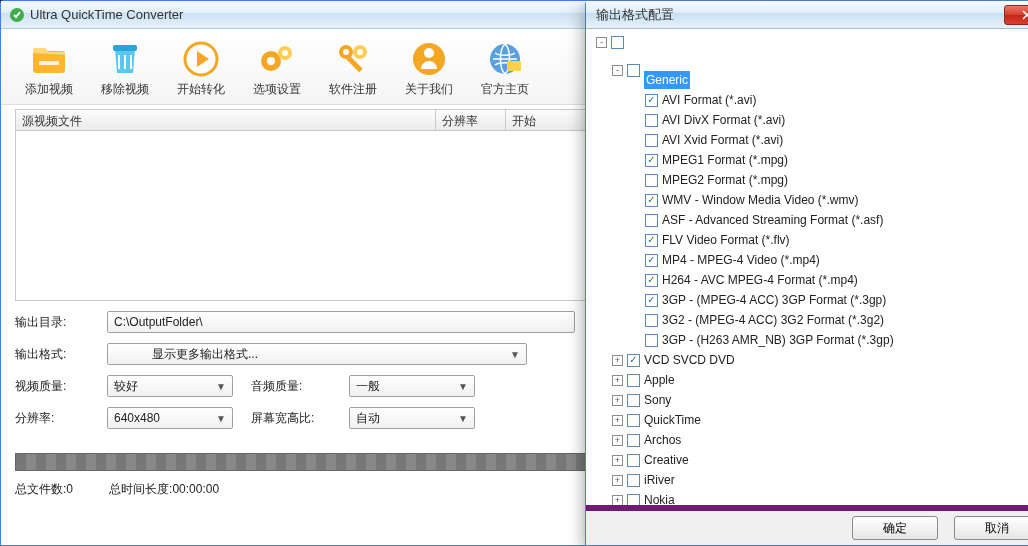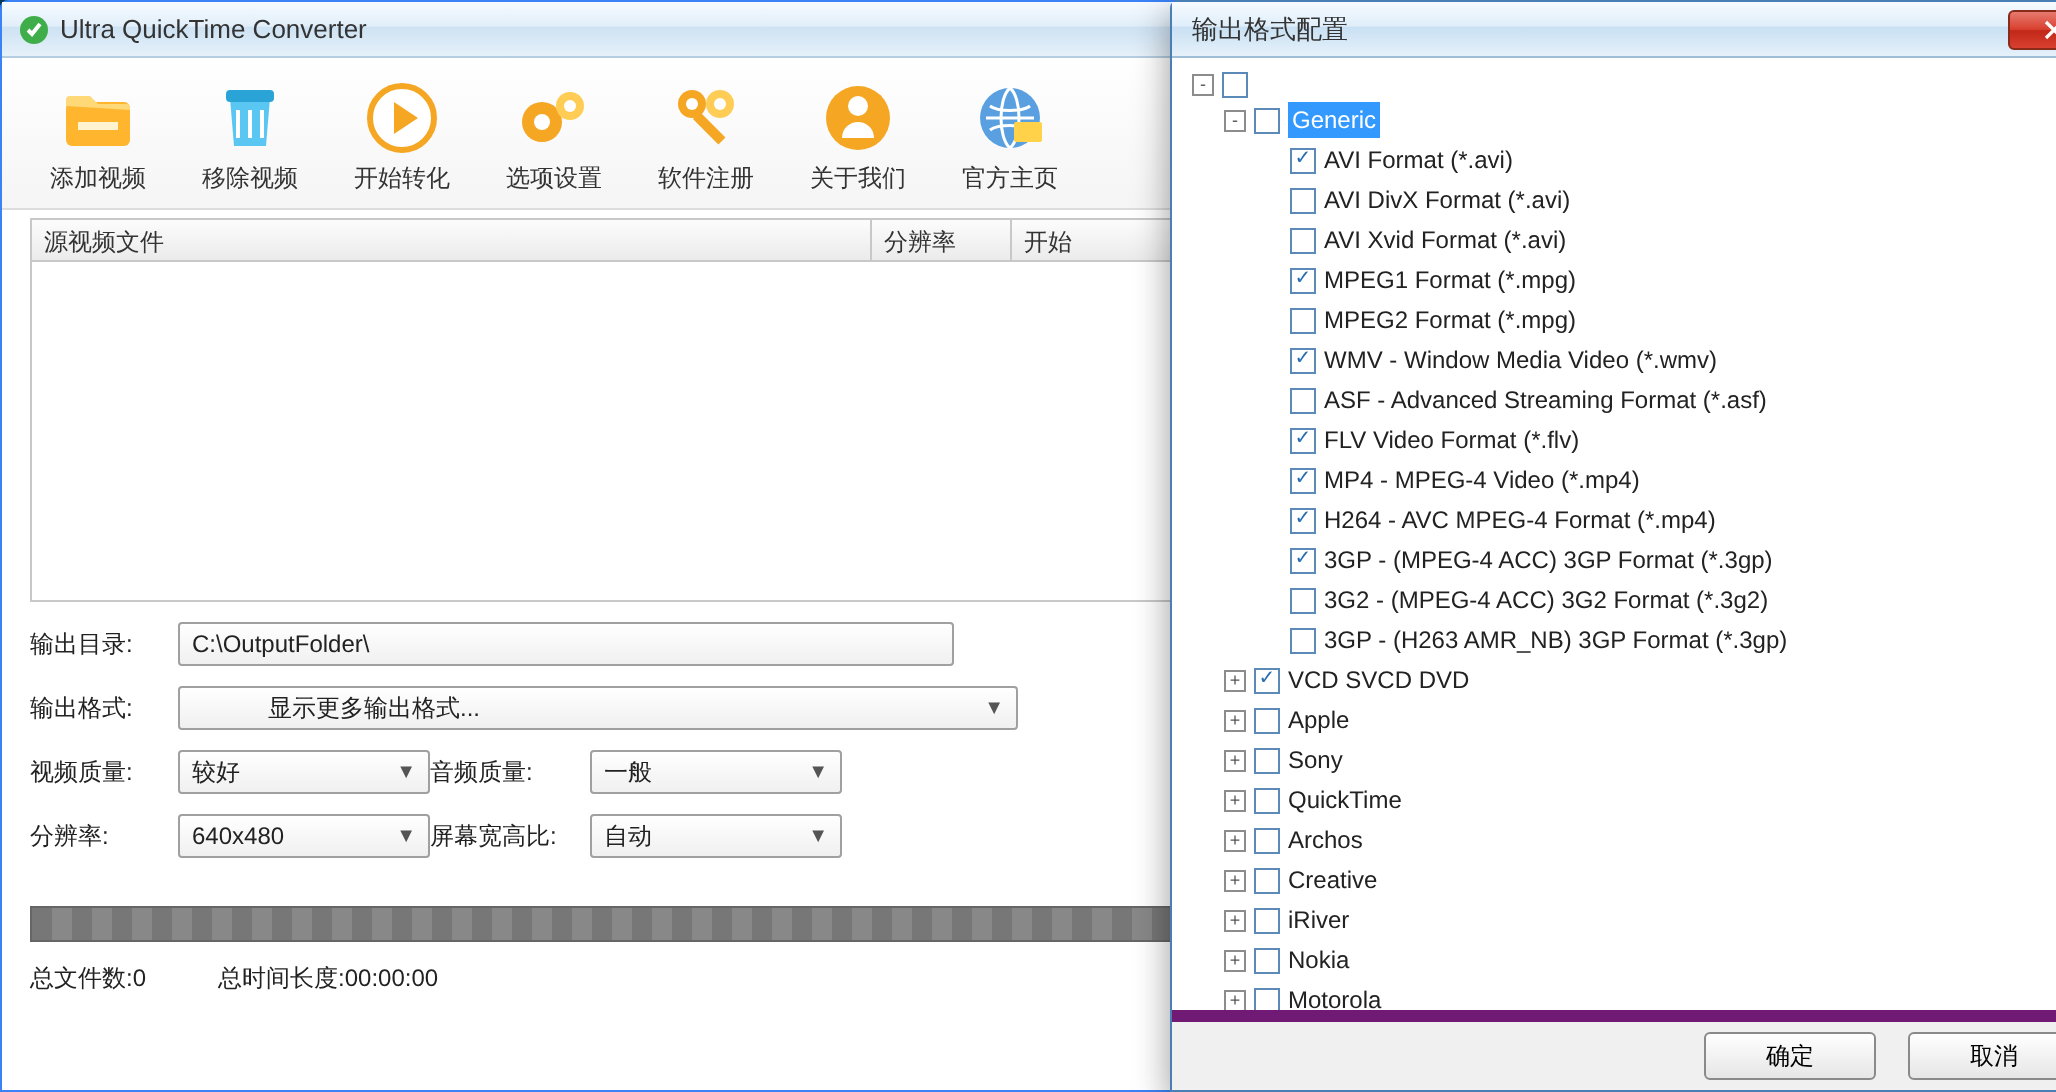--- a/index.html
+++ b/index.html
@@ -14,24 +14,24 @@
   .toolbar { display: flex; gap: 20px; padding: 10px 20px 6px 20px; background: linear-gradient(to bottom, #ffffff 0%, #f5f5f5 100%); border-bottom: 1px solid #ddd; }
   .tool-btn { display: flex; flex-direction: column; align-items: center; cursor: pointer; font-size: 12px; color: #333; width: 56px; }
   .tool-btn .ticon { width: 40px; height: 40px; display: flex; align-items: center; justify-content: center; margin-bottom: 2px; }
 
   .list-area { margin: 4px 14px 0 14px; }
   .list-header { display: flex; background: linear-gradient(to bottom, #fcfcfc, #ebebeb); border: 1px solid #c8c8c8; height: 22px; font-size: 12px; color: #333; }
   .list-header .col { border-right: 1px solid #c8c8c8; padding: 3px 6px; }
   .list-rows { height: 170px; border: 1px solid #c8c8c8; border-top: none; background: #fff; }
 
   .settings { padding: 10px 14px; font-size: 12px; color: #222; }
-  .srow { display: flex; align-items: center; margin-bottom: 10px; }
+  .srow { display: flex; align-items: center; margin-bottom: 10px; gap: 18px; }
   .slabel { width: 74px; }
   .combo, .path-input { height: 22px; border: 1px solid #a0a0a0; border-radius: 2px; background: linear-gradient(to bottom, #fff, #f0f0f0); padding: 2px 6px; font-size: 12px; display: flex; align-items: center; justify-content: space-between; cursor: pointer; }
-  .path-input { width: 388px; justify-content: flex-start; }
+  .path-input { width: 468px; justify-content: flex-start; }
   .combo { width: 126px; }
   .combo.wide { width: 420px; padding-left: 44px; }
   .combo .arrow { font-size: 10px; color: #555; }
 
   .progress-strip { margin: 4px 14px; height: 18px; background: repeating-linear-gradient(90deg, #777, #777 10px, #888 10px, #888 20px); border: 1px solid #666; }
   .status-bar { padding: 6px 14px; font-size: 12px; color: #222; display: flex; gap: 36px; }
 
   
   .dialog { position: absolute; left: 585px; top: 0; width: 470px; height: 546px; background: #fff; border: 1px solid #4a7fb6; border-radius: 4px 4px 0 0; box-shadow: 0 6px 18px rgba(0,0,0,.4); z-index: 10; }
   .dlg-titlebar { height: 28px; background: linear-gradient(to bottom, #f6fbff 0%, #dfeefa 45%, #c8e0f3 46%, #e6f1fa 100%); display: flex; align-items: center; justify-content: space-between; padding-left: 10px; font-size: 13px; color: #333; border-bottom: 1px solid #9fbed8; }
@@ -39,21 +39,21 @@
   .dlg-body { height: calc(100% - 28px - 40px); overflow: auto; padding: 6px 8px; }
   .dlg-footer { height: 40px; background: #f0f0f0; border-top: 6px solid #701a75; display: flex; justify-content: flex-end; align-items: center; gap: 16px; padding-right: 14px; }
   .dlg-btn { width: 86px; height: 24px; border: 1px solid #8a8a8a; border-radius: 3px; background: linear-gradient(to bottom, #fff, #e6e6e6); font-size: 12px; cursor: pointer; }
 
   .tree { font-size: 12px; line-height: 18px; color: #222; }
   .tree-item { display: flex; align-items: center; padding: 1px 0; white-space: nowrap; }
   .expander { width: 11px; height: 11px; border: 1px solid #8c8c8c; display: inline-flex; align-items: center; justify-content: center; margin-right: 4px; font-size: 9px; line-height: 1; color: #555; cursor: pointer; background: #fff; }
   .expander.none { border: none; background: transparent; }
   .cbox { width: 13px; height: 13px; border: 1px solid #5b8ab8; margin-right: 4px; display: inline-flex; align-items: center; justify-content: center; background: #fff; cursor: pointer; }
   .cbox.checked::after { content: "✓"; color: #2a6eb0; font-size: 10px; line-height: 1; }
-  .tree .lbl.sel { background: #3399ff; color: #fff; padding: 0 2px; }
+  .tree .lbl.sel { background: #3399ff; color: #fff; padding: 0 2px; margin-top: 20px; }
   .indent1 { padding-left: 18px; }
   .indent2 { padding-left: 36px; }
   .indent0 { padding-left: 2px; }
 </style>
 </head>
 <body>
 
 <div class="main-window">
   <div class="main-titlebar">
     <span class="icon">

